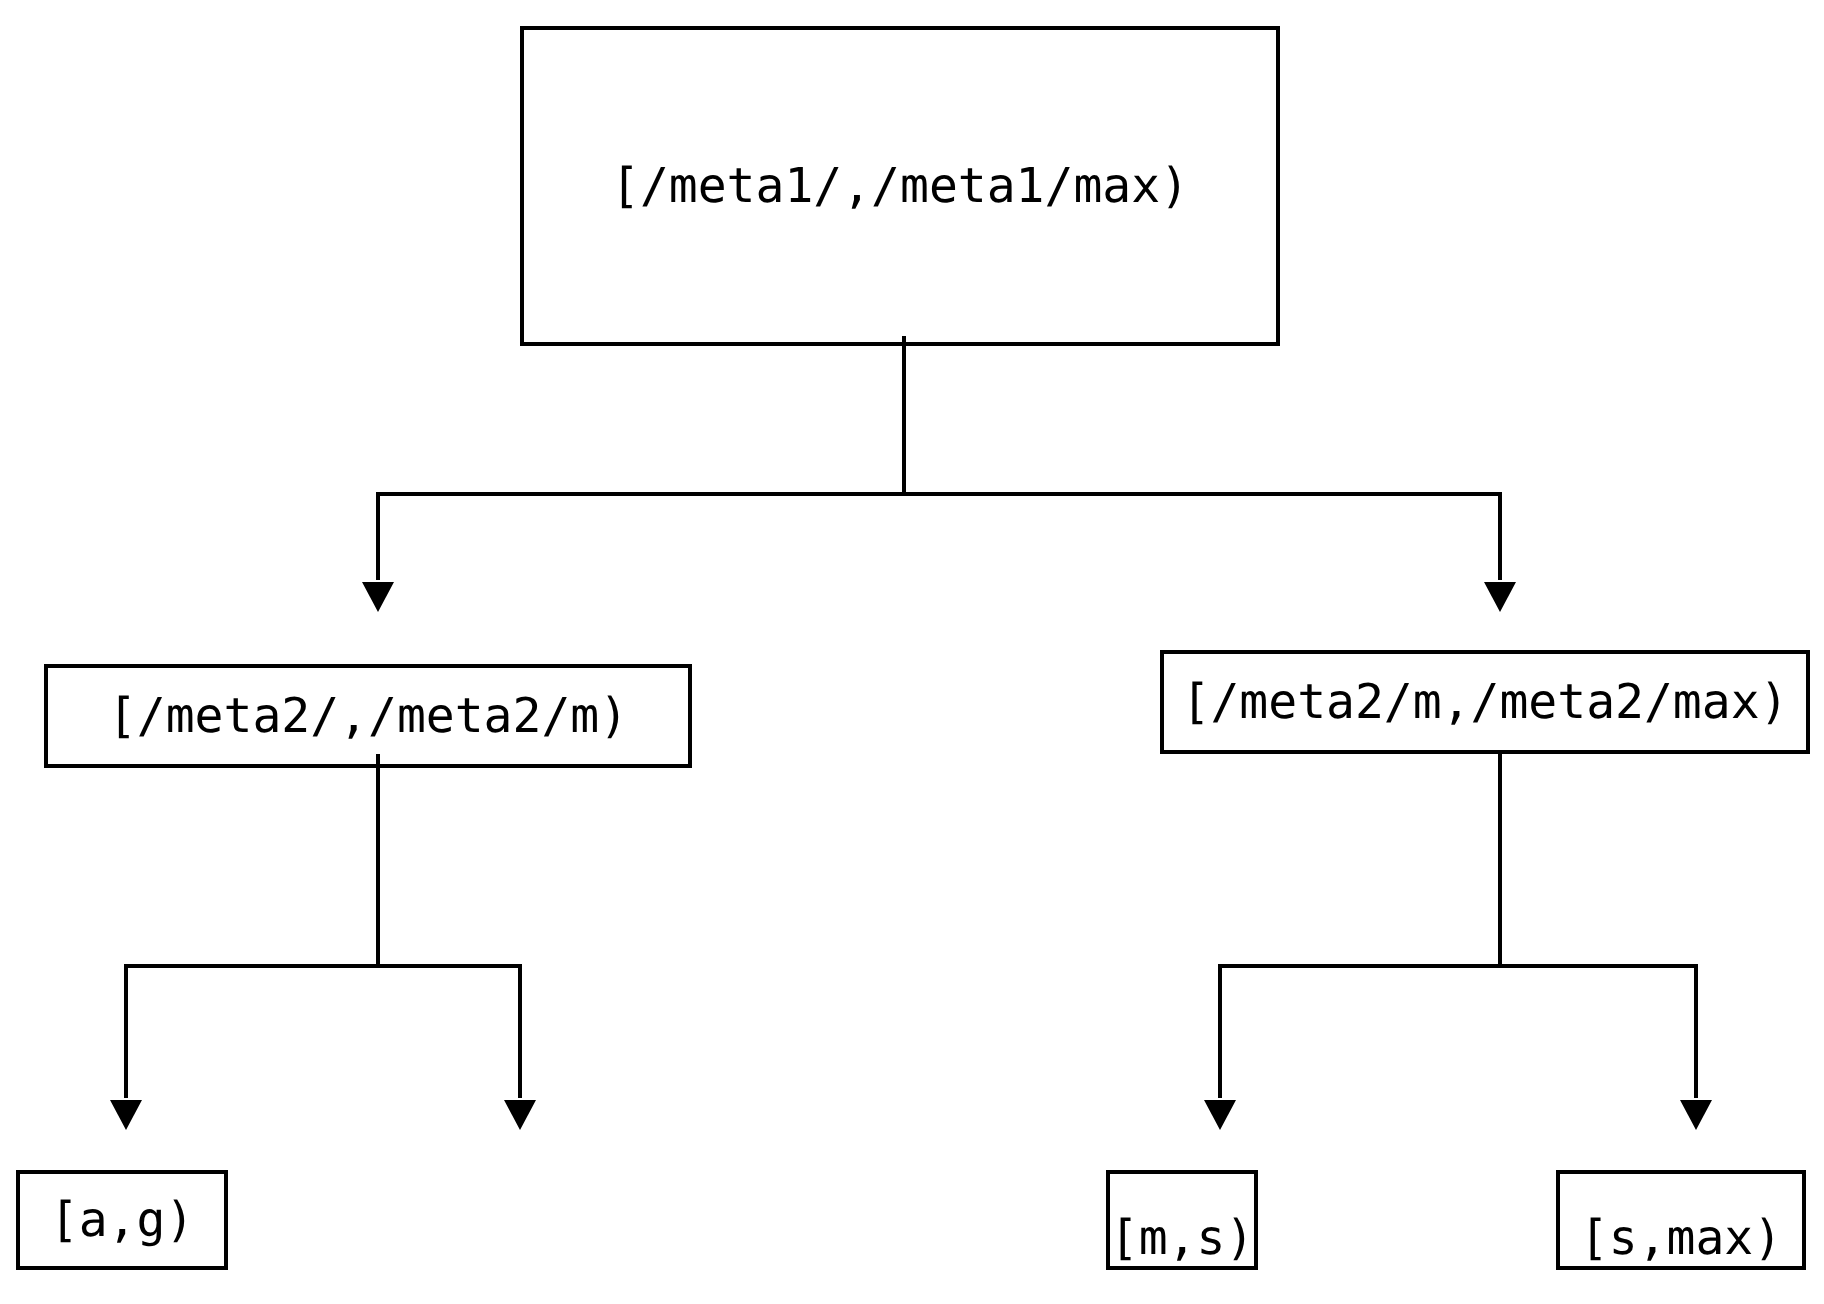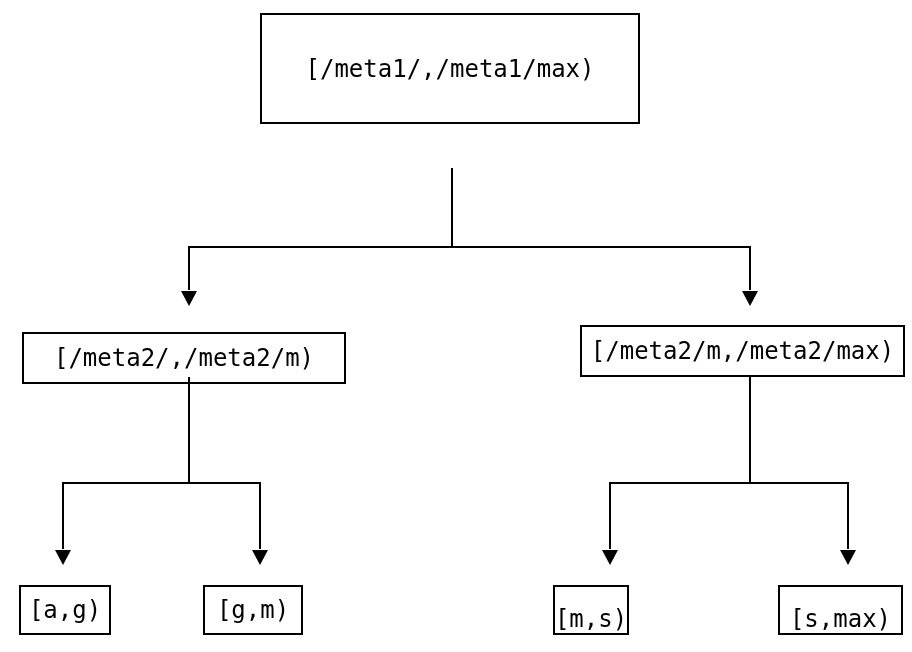--- a/index.html
+++ b/index.html
@@ -31,24 +31,24 @@
   .edge-v{position:absolute;width:2px;background:var(--line);}
   .edge-h{position:absolute;height:2px;background:var(--line);}
   .arrowhead{
     position:absolute;
     width:0;height:0;
     border-left:8px solid transparent;
     border-right:8px solid transparent;
     border-top:15px solid var(--line);
   }
   
-  .n-root {left:260px;top:13px;width:380px;height:111px;}
+  .n-root {left:260px;top:13px;width:380px;height:160px;}
   .n-2l   {left:22px; top:332px;width:324px;height:52px;}
   .n-2r   {left:580px;top:325px;width:325px;height:52px;}
-  .n-ag   {left:8px;  top:585px;width:92px;height:50px;margin-left:11px;}
+  .n-ag   {left:8px;  top:585px;width:106px;height:50px;}
   .n-gm   {left:203px;top:585px;width:100px;height:50px;}
   .n-ms   {left:553px;top:585px;width:76px;height:50px;align-items:flex-end;}
   .n-smax {left:778px;top:585px;width:125px;height:50px;align-items:flex-end;}
   
   .e-root-trunk {left:451px;top:168px;height:80px;}
   .e-bus1       {left:189px;top:246px;width:562px;}
   .e-drop1l     {left:188px;top:246px;height:44px;}
   .e-drop1r     {left:749px;top:246px;height:44px;}
   .a-1l         {left:181px;top:291px;}
   .a-1r         {left:742px;top:291px;}
@@ -79,23 +79,20 @@
   </div>
 
   <div class="node n-2r">
     <span>[/meta2/m,/meta2/max)</span>
   </div>
 
   <div class="node n-ag">
     <span>[a,g)</span>
   </div>
 
-  <div class="node n-gm">
-    <span>[g,m)</span>
-  </div>
 
   <div class="node n-ms">
     <span>[m,s)</span>
   </div>
 
   <div class="node n-smax">
     <span>[s,max)</span>
   </div>
 
   <div class="edge-v e-root-trunk"></div>

